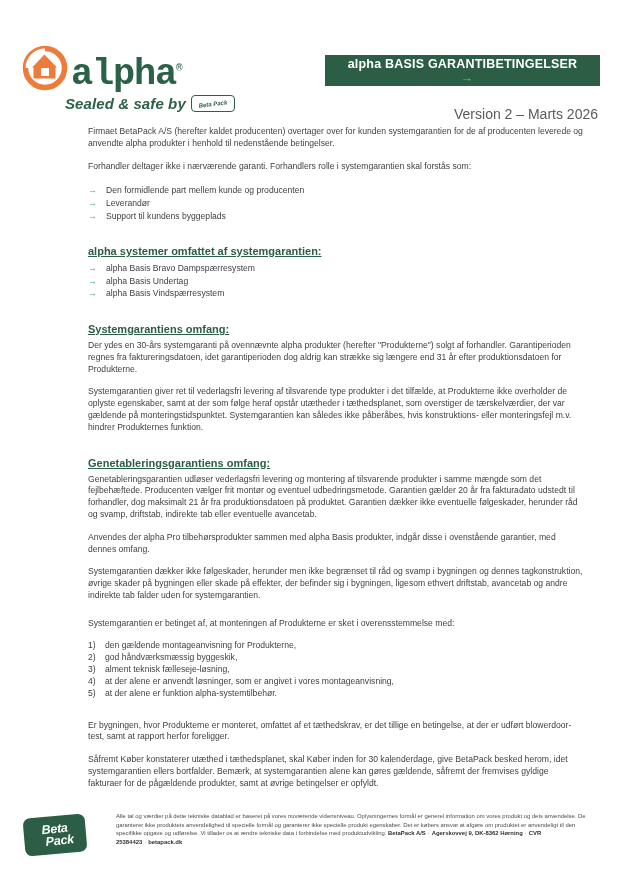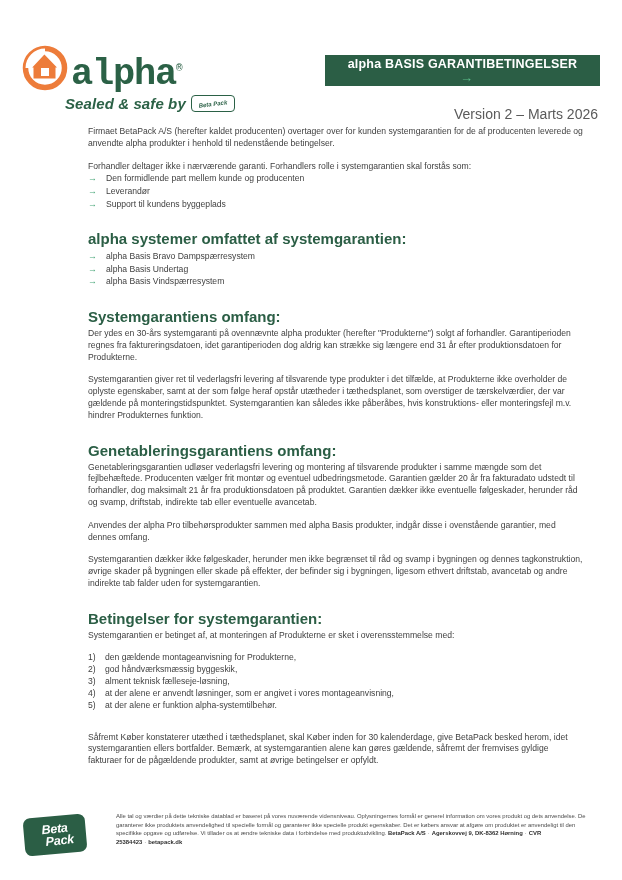--- a/index.html
+++ b/index.html
@@ -140,24 +140,25 @@
   }
   p.para {
     margin: 0 0 11px 0;
     font-size: 8.6px;
     line-height: 11.8px;
     color: #3f3f3f;
     text-align: left;
   }
   h2.section {
     margin: 7px 0 5px 0;
-    font-size: 15px;
+    font-size: 11px;
     font-weight: bold;
     color: #2b5e45;
     line-height: 12px;
+    text-decoration: underline;
   }
   ul.arrow-list {
     list-style: none;
     margin: 0 0 11px 0;
     padding: 0;
   }
   ul.arrow-list li {
     font-size: 8.6px;
     line-height: 12.6px;
     color: #3f3f3f;
@@ -283,21 +284,21 @@
     </div>
     <div class="banner-version">Version 2  –  Marts 2026</div>
   </div>
 
 </div>
 
 <div class="content">
 
   <p class="para">Firmaet BetaPack A/S (herefter kaldet producenten) overtager over for kunden systemgarantien for de af producenten leverede og anvendte alpha produkter i henhold til nedenstående betingelser.</p>
 
-  <p class="para" style="margin-bottom:0">Forhandler deltager ikke i nærværende garanti. Forhandlers rolle i systemgarantien skal forstås som:</p>
+  <p class="para" style="margin-bottom:12px">Forhandler deltager ikke i nærværende garanti. Forhandlers rolle i systemgarantien skal forstås som:</p>
 
   <ul class="arrow-list">
     <li><span class="arw">→</span><span>Den formidlende part mellem kunde og producenten</span></li>
     <li><span class="arw">→</span><span>Leverandør</span></li>
     <li><span class="arw">→</span><span>Support til kundens byggeplads</span></li>
   </ul>
 
   <div class="gap-sm"></div>
   <h2 class="section">alpha systemer omfattet af systemgarantien:</h2>
   <ul class="arrow-list">
@@ -311,32 +312,32 @@
   <p class="para">Der ydes en 30-års systemgaranti på ovennævnte alpha produkter (herefter "Produkterne") solgt af forhandler. Garantiperioden regnes fra faktureringsdatoen, idet garantiperioden dog aldrig kan strække sig længere end 31 år efter produktionsdatoen for Produkterne.</p>
   <p class="para">Systemgarantien giver ret til vederlagsfri levering af tilsvarende type produkter i det tilfælde, at Produkterne ikke overholder de oplyste egenskaber, samt at der som følge heraf opstår utætheder i tæthedsplanet, som overstiger de tærskelværdier, der var gældende på monteringstidspunktet. Systemgarantien kan således ikke påberåbes, hvis konstruktions- eller monteringsfejl m.v. hindrer Produkternes funktion.</p>
 
   <div class="gap-sm"></div>
   <h2 class="section">Genetableringsgarantiens omfang:</h2>
   <p class="para">Genetableringsgarantien udløser vederlagsfri levering og montering af tilsvarende produkter i samme mængde som det fejlbehæftede. Producenten vælger frit montør og eventuel udbedringsmetode. Garantien gælder 20 år fra fakturadato udstedt til forhandler, dog maksimalt 21 år fra produktionsdatoen på produktet. Garantien dækker ikke eventuelle følgeskader, herunder råd og svamp, driftstab, indirekte tab eller eventuelle avancetab.</p>
   <p class="para">Anvendes der alpha Pro tilbehørsprodukter sammen med alpha Basis produkter, indgår disse i ovenstående garantier, med dennes omfang.</p>
   <p class="para">Systemgarantien dækker ikke følgeskader, herunder men ikke begrænset til råd og svamp i bygningen og dennes tagkonstruktion, øvrige skader på bygningen eller skade på effekter, der befinder sig i bygningen, ligesom ethvert driftstab, avancetab og andre indirekte tab falder uden for systemgarantien.</p>
 
   <div class="gap-sm"></div>
-  <h2 class="section">Betingelser for systemgarantien:</h2>
   <p class="para" style="margin-bottom:9px">Systemgarantien er betinget af, at monteringen af Produkterne er sket i overensstemmelse med:</p>
 
   <ol class="num-list">
     <li><span class="num">1)</span><span>den gældende montageanvisning for Produkterne,</span></li>
     <li><span class="num">2)</span><span>god håndværksmæssig byggeskik,</span></li>
     <li><span class="num">3)</span><span>alment teknisk fælleseje-løsning,</span></li>
     <li><span class="num">4)</span><span>at der alene er anvendt løsninger, som er angivet i vores montageanvisning,</span></li>
     <li><span class="num">5)</span><span>at der alene er funktion alpha-systemtilbehør.</span></li>
   </ol>
 
   <div class="gap-md"></div>
+  <p class="para">Er bygningen, hvor Produkterne er monteret, omfattet af et tæthedskrav, er det tillige en betingelse, at der er udført blowerdoor-test, samt at rapport herfor foreligger.</p>
   <p class="para">Såfremt Køber konstaterer utæthed i tæthedsplanet, skal Køber inden for 30 kalenderdage, give BetaPack besked herom, idet systemgarantien ellers bortfalder. Bemærk, at systemgarantien alene kan gøres gældende, såfremt der fremvises gyldige fakturaer for de pågældende produkter, samt at øvrige betingelser er opfyldt.</p>
 
 </div>
 
 <div class="footer">
   <div class="footer-logo">
     <div class="footer-logo-text">
       <span>Beta</span>
       <span class="l2">Pack</span>
     </div>

